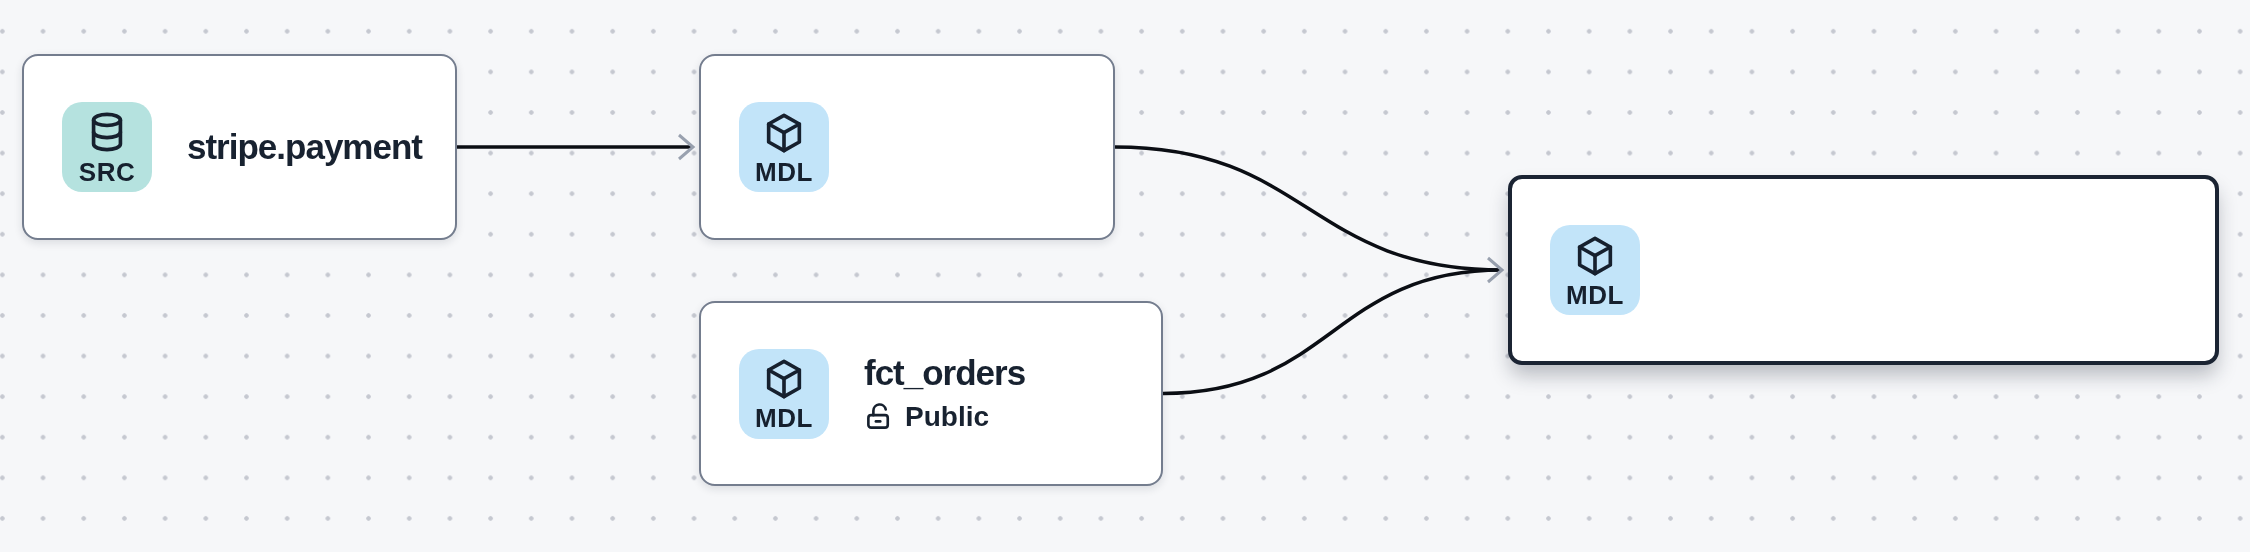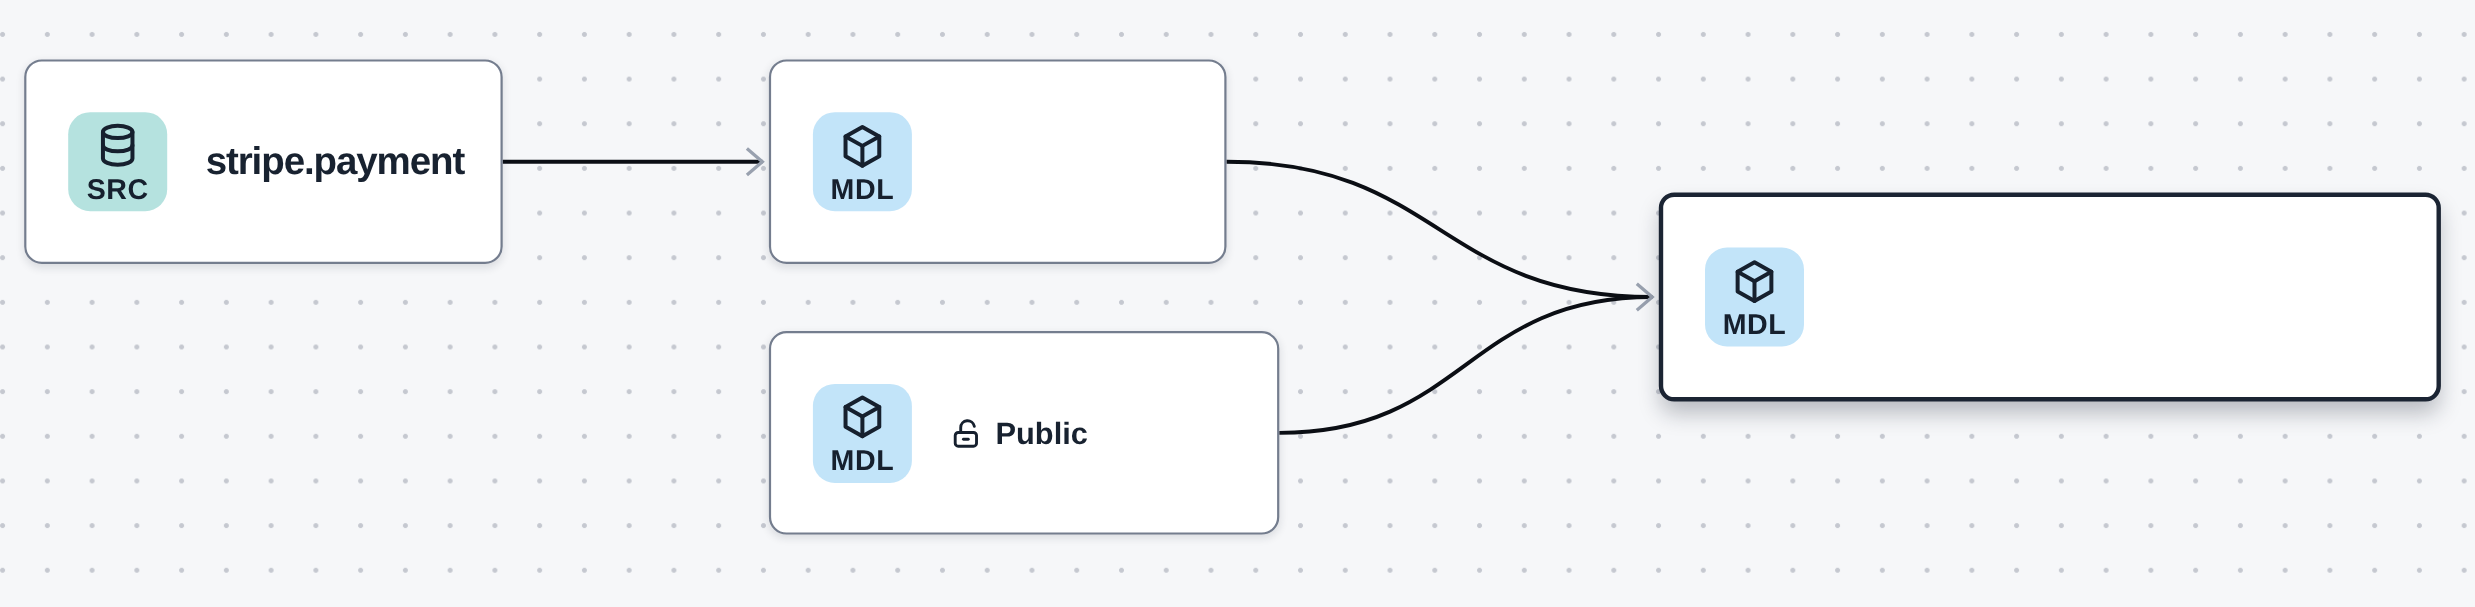--- a/index.html
+++ b/index.html
@@ -88,20 +88,21 @@
       <div class="node" style="left: 699px; top: 301px; width: 464px; height: 185px;">
         <div class="badge" style="background: rgb(194, 228, 249);">
           <svg width="46" height="46" viewBox="0 0 24 24" fill="none" stroke="#16202e" stroke-width="1.9" stroke-linecap="round" stroke-linejoin="round">
       <path d="M12 2.8 20 7.3 12 11.8 4 7.3 Z"></path>
       <path d="M4 7.3v9.4l8 4.5 8-4.5V7.3"></path>
       <path d="M12 11.8v9.4"></path>
     </svg>
           <span class="badge-label">MDL</span>
         </div>
         <div class="node-text">
+          <div class="node-title">fct_orders</div>
           <div class="node-meta">
             <svg width="30" height="30" viewBox="0 0 24 24" fill="none" stroke="#16202e" stroke-width="2.1" stroke-linecap="round" stroke-linejoin="round">
       <rect x="3.5" y="10.5" width="15.5" height="10" rx="2.2"></rect>
       <path d="M7.5 10.5V7a5 5 0 0 1 9.9-1"></path>
       <line x1="9.5" y1="15.5" x2="13" y2="15.5"></line>
     </svg>
             <span>Public</span>
           </div>
         </div>
       </div>

